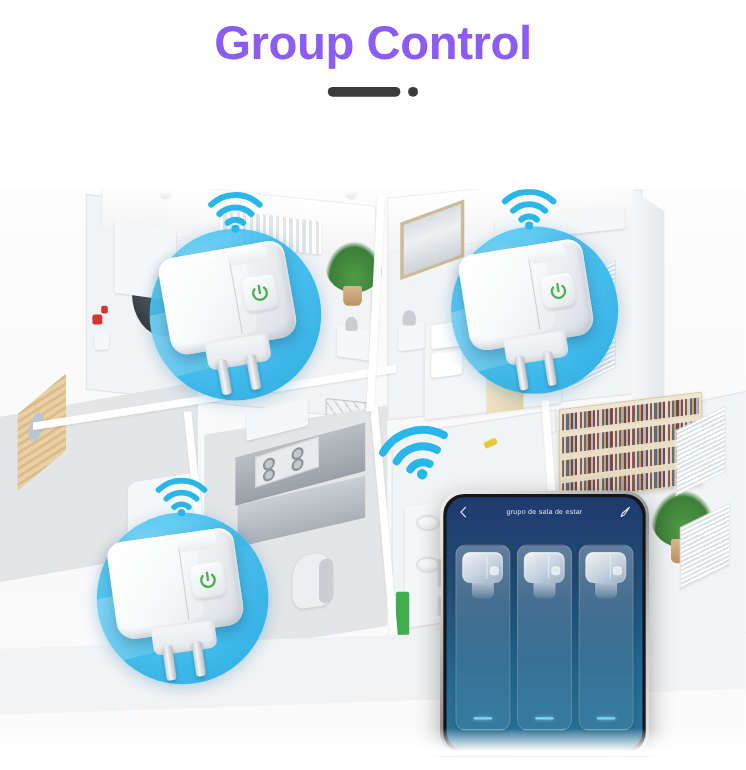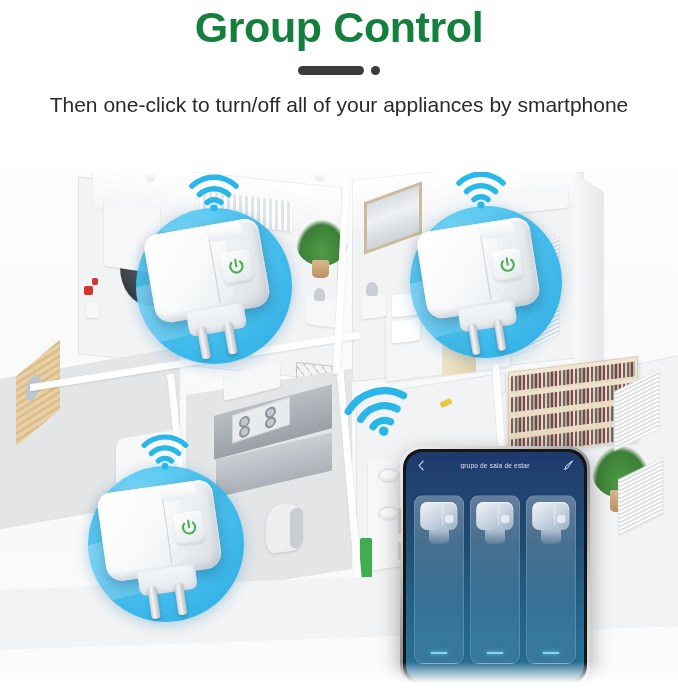--- a/index.html
+++ b/index.html
@@ -26,25 +26,25 @@
     position: absolute;
     top: 0; left: 0;
     width: 678px;
     height: 172px;
     text-align: center;
     z-index: 60;
     background: #ffffff;
   }
 
   .page-title {
-    margin-top: 5px;
+    margin-top: 18px;
     font-size: 43px;
     font-weight: 700;
     letter-spacing: -0.4px;
-    color: #15803d;
+    color: #8b5cf6;
     line-height: 1.05;
   }
 
   .divider {
     margin-top: 15px;
     height: 10px;
     display: flex;
     align-items: center;
     justify-content: center;
     gap: 7px;
@@ -546,21 +546,20 @@
 <div id="page">
 
   <div class="header">
     <div class="page-title">Group Control</div>
 
     <div class="divider">
       <div class="divider-bar"></div>
       <div class="divider-dot"></div>
     </div>
 
-    <div class="subtitle subtitle-line2">Then one-click to turn/off all of your appliances by smartphone</div>
   </div>
 
   <div class="scene">
     <div class="floorplan">
 
       <div class="room floor-light" style="left:78px; top:22px; width:260px; height:178px; transform:skewY(6deg);"></div>
       <div class="wall" style="left:92px; top:6px; width:250px; height:48px; transform:skewY(6deg);"></div>
 
       <div class="tv-disc" style="left:120px; top:60px; width:60px; height:78px;"></div>
       <div class="furn furn-white" style="left:104px; top:36px; width:56px; height:66px; transform:skewY(8deg);"></div>

